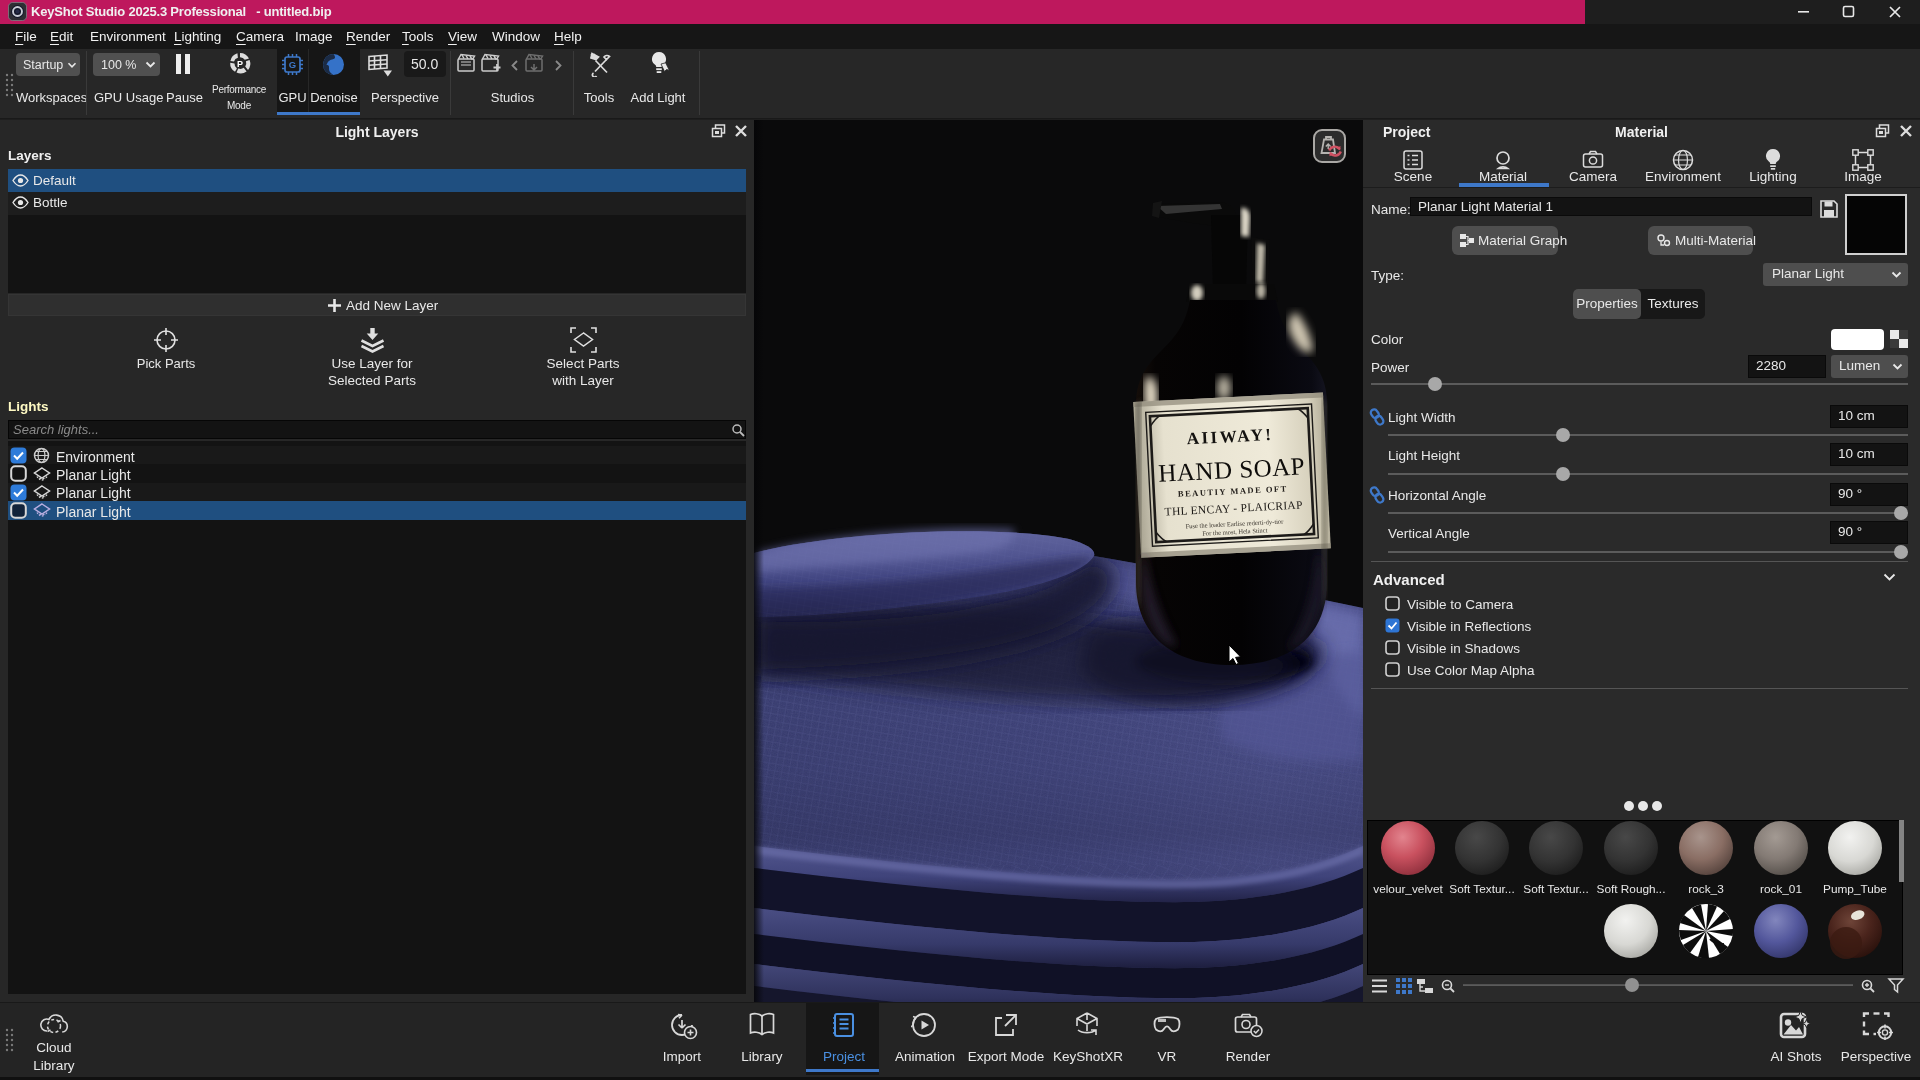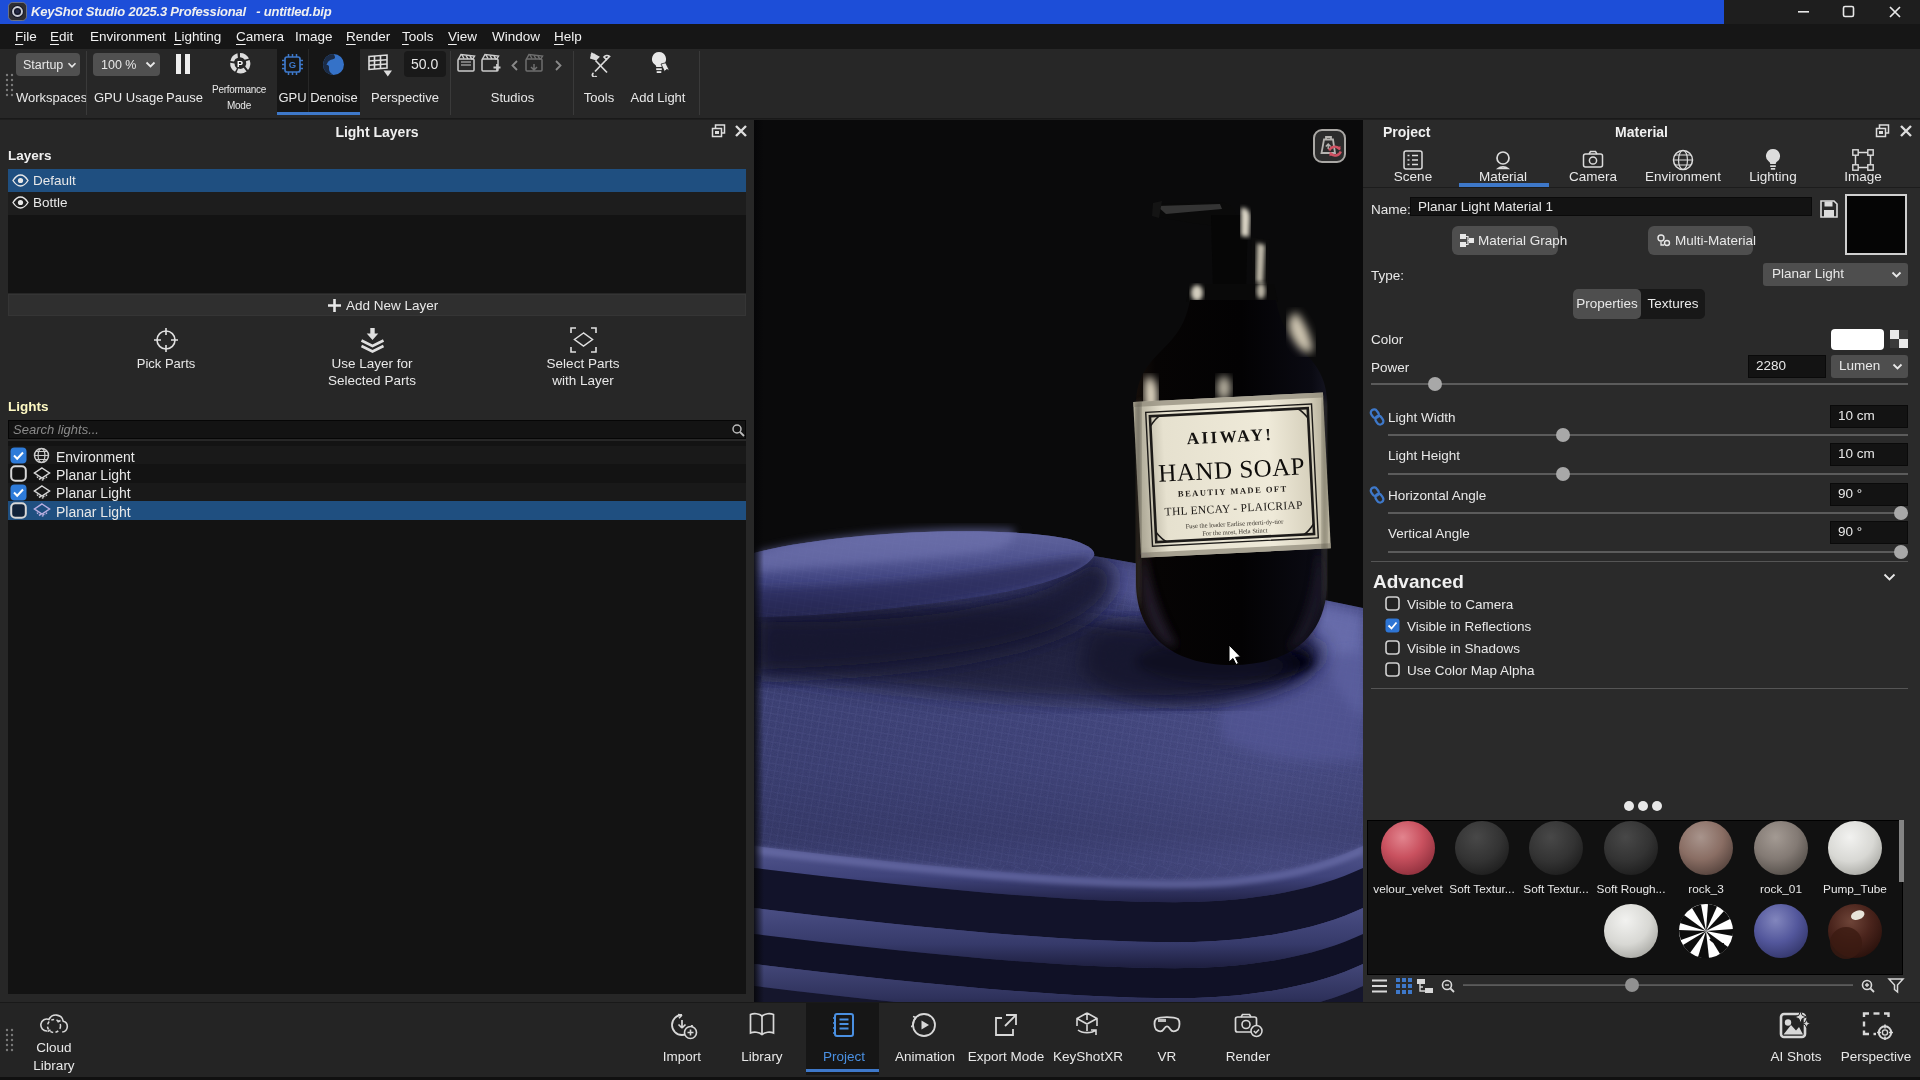--- a/index.html
+++ b/index.html
@@ -1,19 +1,19 @@
 <!DOCTYPE html>
 <html><head>
 <meta charset="utf-8">
 <style>
 * { margin:0; padding:0; box-sizing:border-box; }
 html,body { width:1920px; height:1080px; overflow:hidden; background:#1e1e1e;
   font-family:"Liberation Sans", sans-serif; color:#e8e8e8; }
 .abs { position:absolute; }
-#titlebar { position:absolute; left:0; top:0; width:1724px; height:24px; background:#1d4ed8;font-style:italic; }
+#titlebar { position:absolute; left:0; top:0; width:1585px; height:24px; background:#be185d; }
 #menubar { position:absolute; left:0; top:24px; width:1920px; height:25px; background:#161616; }
 #toolbar { position:absolute; left:0; top:49px; width:1920px; height:70px; background:#272727; border-bottom:1px solid #191919; }
 #leftpanel { position:absolute; left:0; top:120px; width:754px; height:882px; background:#272727; }
 #viewport { position:absolute; left:754px; top:120px; width:609px; height:882px; background:#0a0a0a; }
 #rightpanel { position:absolute; left:1363px; top:120px; width:557px; height:882px; background:#2a2a2a; }
 #bottombar { position:absolute; left:0; top:1002px; width:1920px; height:75px; background:#242424; border-top:1px solid #191919; }
 #statusstrip { position:absolute; left:0; top:1077px; width:1920px; height:3px; background:#101010; }
 .u { text-decoration:underline; text-underline-offset:3px; }
 svg { display:block; }
 </style>
@@ -616,21 +616,21 @@
   <div class="abs" style="left:25px;top:392px;width:520px;height:2px;background:#5b5b5b"></div>
   <div class="abs" style="left:531px;top:386px;width:14px;height:14px;border-radius:7px;background:#a8a8a8"></div>
 
   <div class="abs" style="left:25px;top:406px;font-size:13.5px">Vertical Angle</div>
   <div class="abs" style="left:467px;top:401px;width:78px;height:23px;background:#131313;border:1px solid #0a0a0a"></div>
   <div class="abs" style="left:475px;top:404px;font-size:13.5px">90 °</div>
   <div class="abs" style="left:25px;top:431px;width:520px;height:2px;background:#5b5b5b"></div>
   <div class="abs" style="left:531px;top:425px;width:14px;height:14px;border-radius:7px;background:#a8a8a8"></div>
   <div class="abs" style="left:8px;top:441px;width:537px;height:1px;background:#555555"></div>
 
-  <div class="abs" style="left:10px;top:451px;font-size:19px;font-weight:bold;color:#f0f0f0">Advanced</div>
+  <div class="abs" style="left:10px;top:451px;font-size:15px;font-weight:bold;color:#f0f0f0">Advanced</div>
   <svg class="abs" style="left:520px;top:453px" width="13" height="9" viewBox="0 0 13 9">
       <path d="M1.5 1.5 L6.5 6.5 L11.5 1.5" fill="none" stroke="#e8e8e8" stroke-width="1.8"></path>
     </svg>
   <svg class="abs" style="left:22px;top:476px" width="15" height="15" viewBox="0 0 15 15">
       <rect x="1" y="1" width="13" height="13" rx="3" fill="#222222" stroke="#d0d0d0" stroke-width="1.6"></rect>
     </svg>
   <div class="abs" style="left:44px;top:477px;font-size:13.5px">Visible to Camera</div>
   <svg class="abs" style="left:22px;top:498px" width="15" height="15" viewBox="0 0 15 15">
       <rect x="0.5" y="0.5" width="14" height="14" rx="3" fill="#2e75d4"></rect>
       <path d="M3.5 7.5 L6.5 10.5 L11.5 4.5" fill="none" stroke="#fff" stroke-width="1.8"></path>

